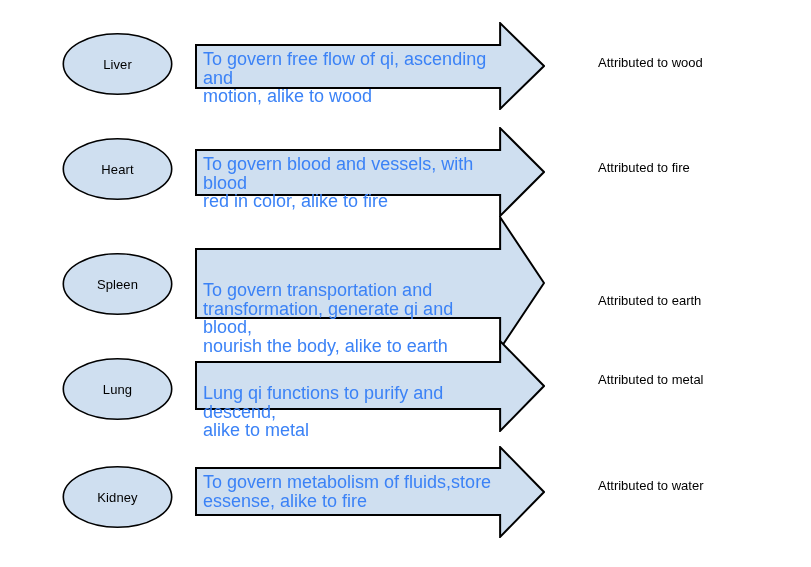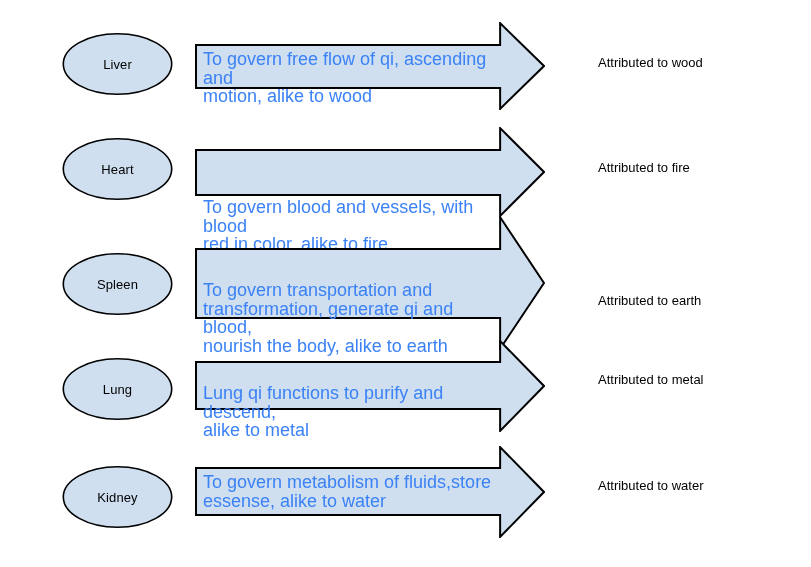--- a/index.html
+++ b/index.html
@@ -116,21 +116,21 @@
       <div class="organ-wrap" style="top: 138px;">
         <svg class="organ-ellipse" viewBox="0 0 111 62">
           <ellipse cx="55.5" cy="31" rx="54.2" ry="30.2" fill="#cfdff0" stroke="#000000" stroke-width="1.6"></ellipse>
         </svg>
         <div class="organ-label">Heart</div>
       </div>
       <div class="arrow-wrap" style="top: 127px; height: 90px;">
         <svg class="arrow-svg" viewBox="0 0 351 90" width="351" height="90">
           <polygon points="1,23 306,23 306,1 350,45 306,89 306,68 1,68" fill="#cfdff0" stroke="#000000" stroke-width="2" stroke-linejoin="miter"></polygon>
         </svg>
-        <div class="arrow-text" style="top: 28px; margin-top: 43px;">To govern blood and vessels, with blood
+        <div class="arrow-text" style="top: 28px;">To govern blood and vessels, with blood
 red in color, alike to fire</div>
       </div>
       <div class="attr-label" style="top: 160px;">Attributed to fire</div>
     </div>
     <div class="row" style="top: 0px;">
       <div class="organ-wrap" style="top: 253px;">
         <svg class="organ-ellipse" viewBox="0 0 111 62">
           <ellipse cx="55.5" cy="31" rx="54.2" ry="30.2" fill="#cfdff0" stroke="#000000" stroke-width="1.6"></ellipse>
         </svg>
         <div class="organ-label">Spleen</div>
@@ -166,17 +166,17 @@
         <svg class="organ-ellipse" viewBox="0 0 111 62">
           <ellipse cx="55.5" cy="31" rx="54.2" ry="30.2" fill="#cfdff0" stroke="#000000" stroke-width="1.6"></ellipse>
         </svg>
         <div class="organ-label">Kidney</div>
       </div>
       <div class="arrow-wrap" style="top: 446px; height: 92px;">
         <svg class="arrow-svg" viewBox="0 0 351 92" width="351" height="92">
           <polygon points="1,22 306,22 306,1 350,46 306,91 306,69 1,69" fill="#cfdff0" stroke="#000000" stroke-width="2" stroke-linejoin="miter"></polygon>
         </svg>
         <div class="arrow-text" style="top: 27px;">To govern metabolism of fluids,store
-essense, alike to water</div>
+essense, alike to fire</div>
       </div>
       <div class="attr-label" style="top: 478px;">Attributed to water</div>
     </div>
   </div>
 
 </body></html>

